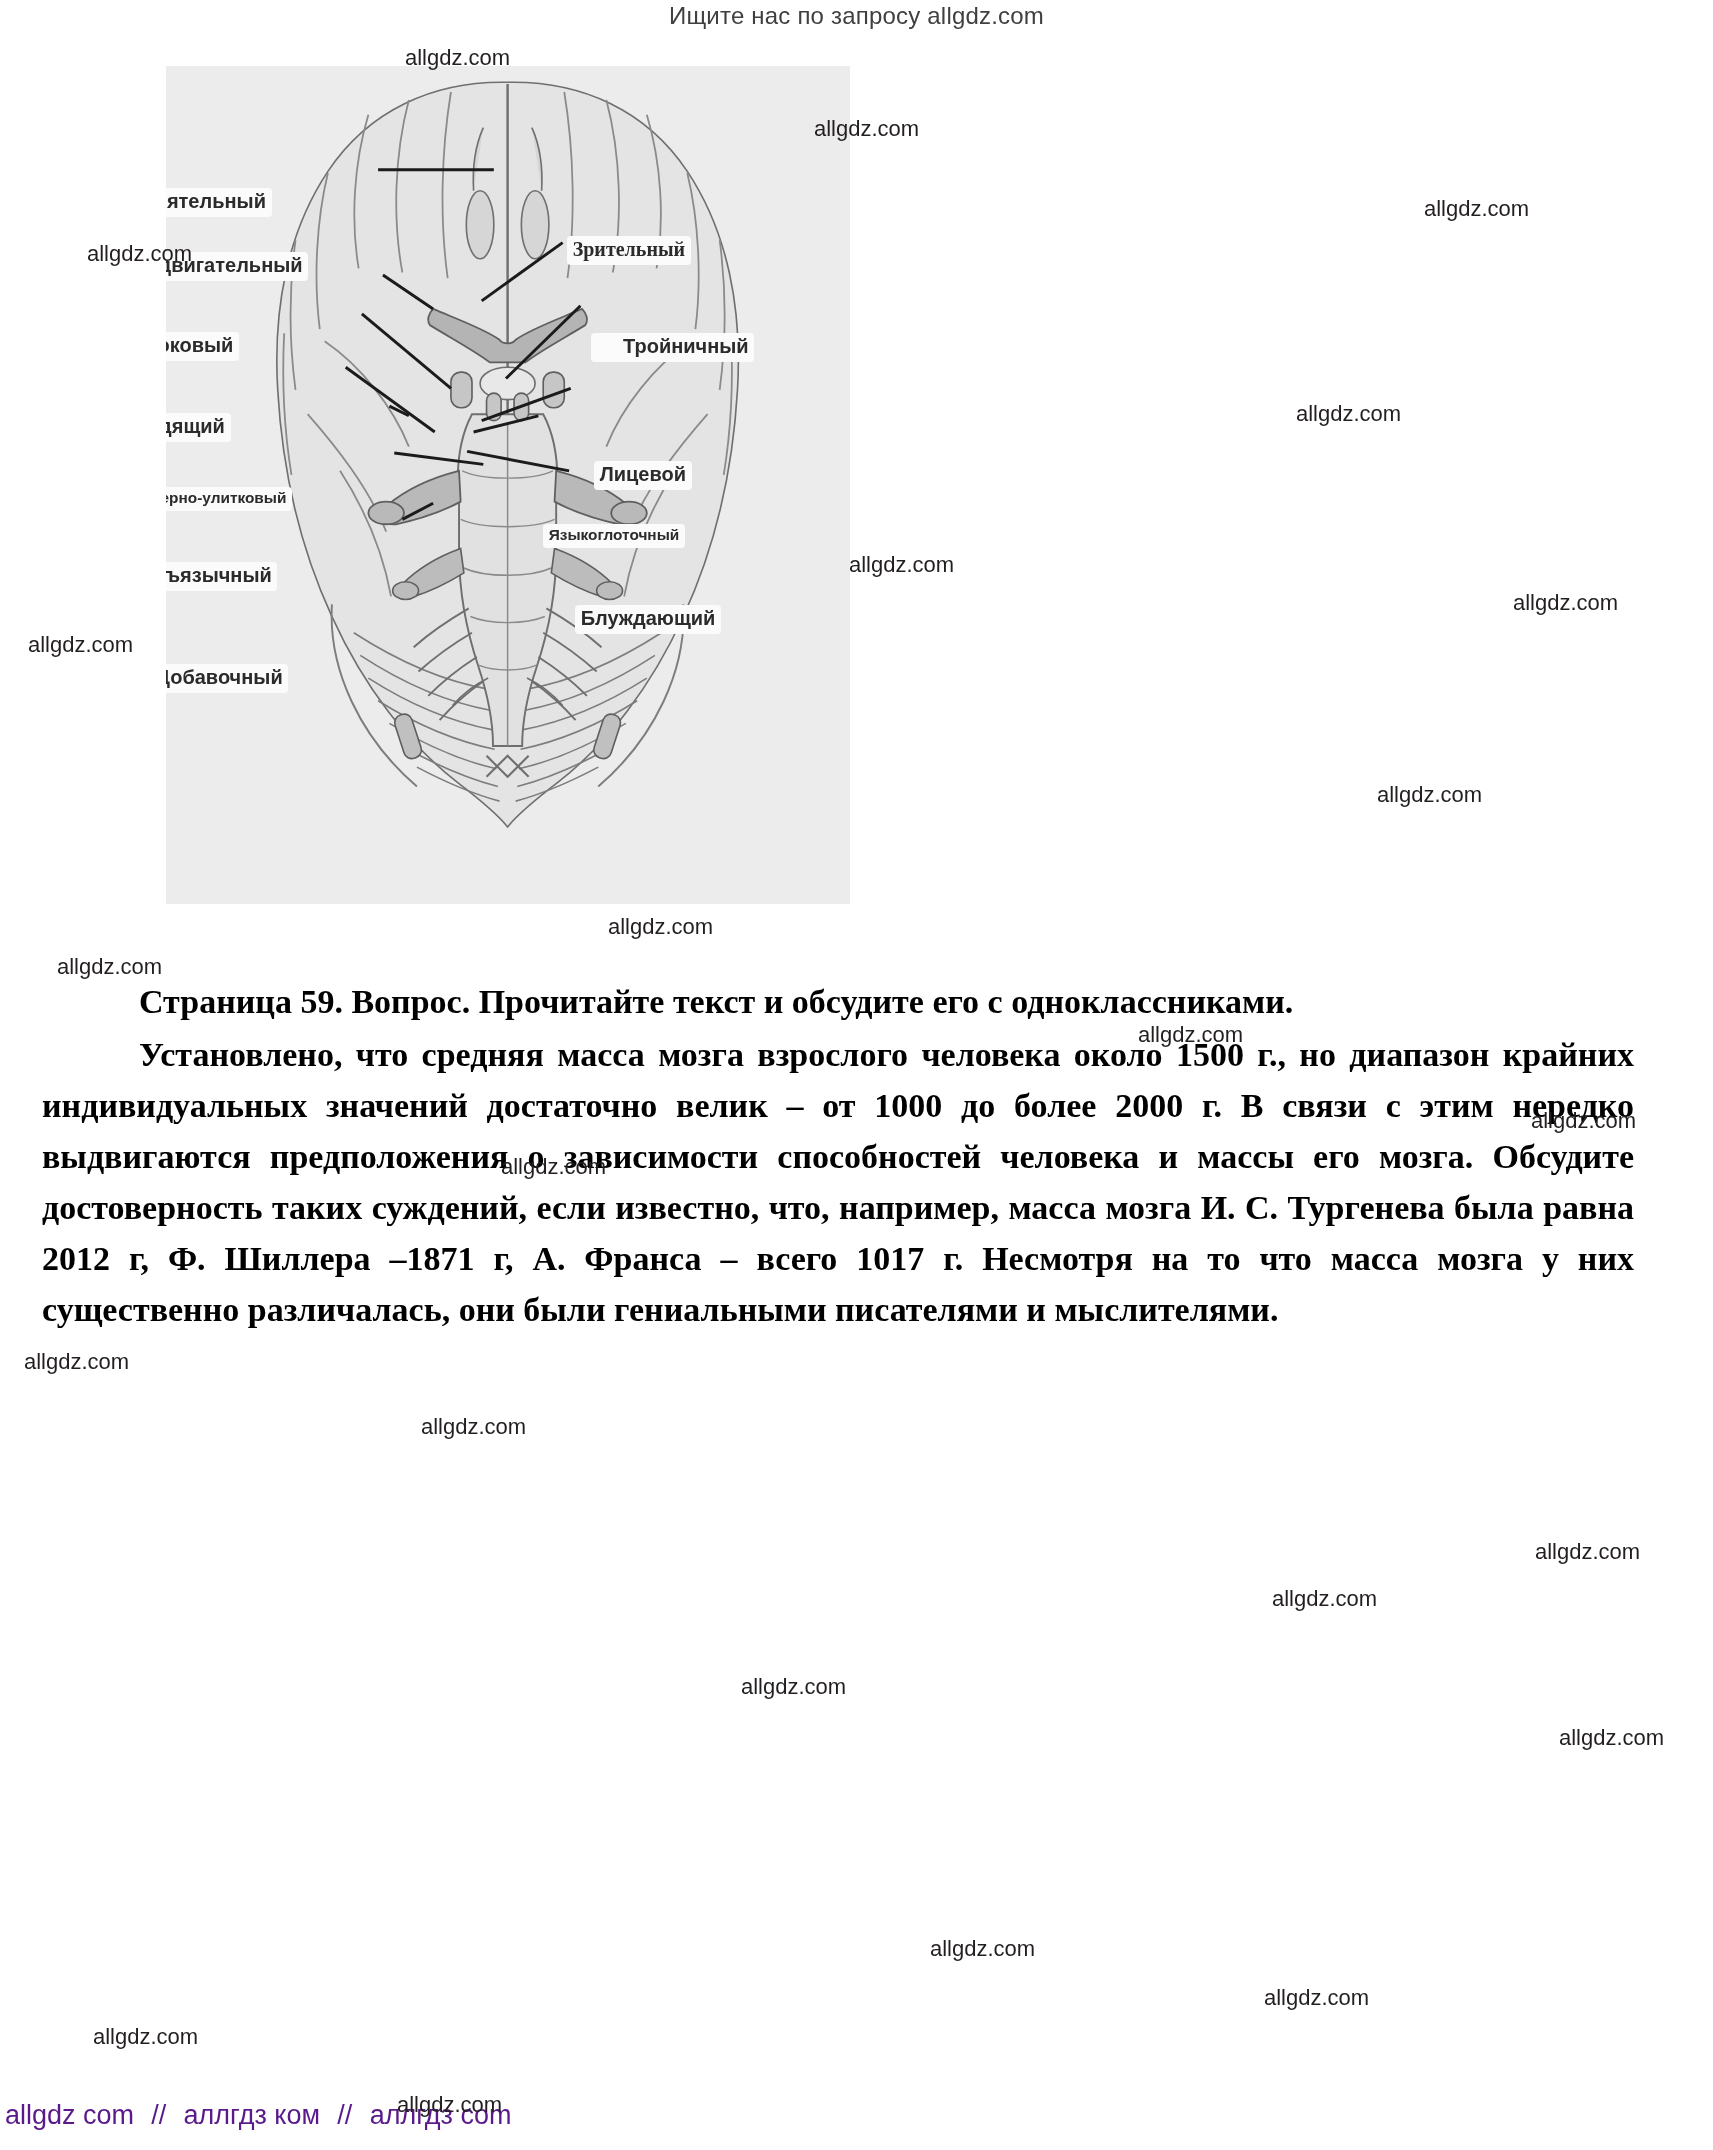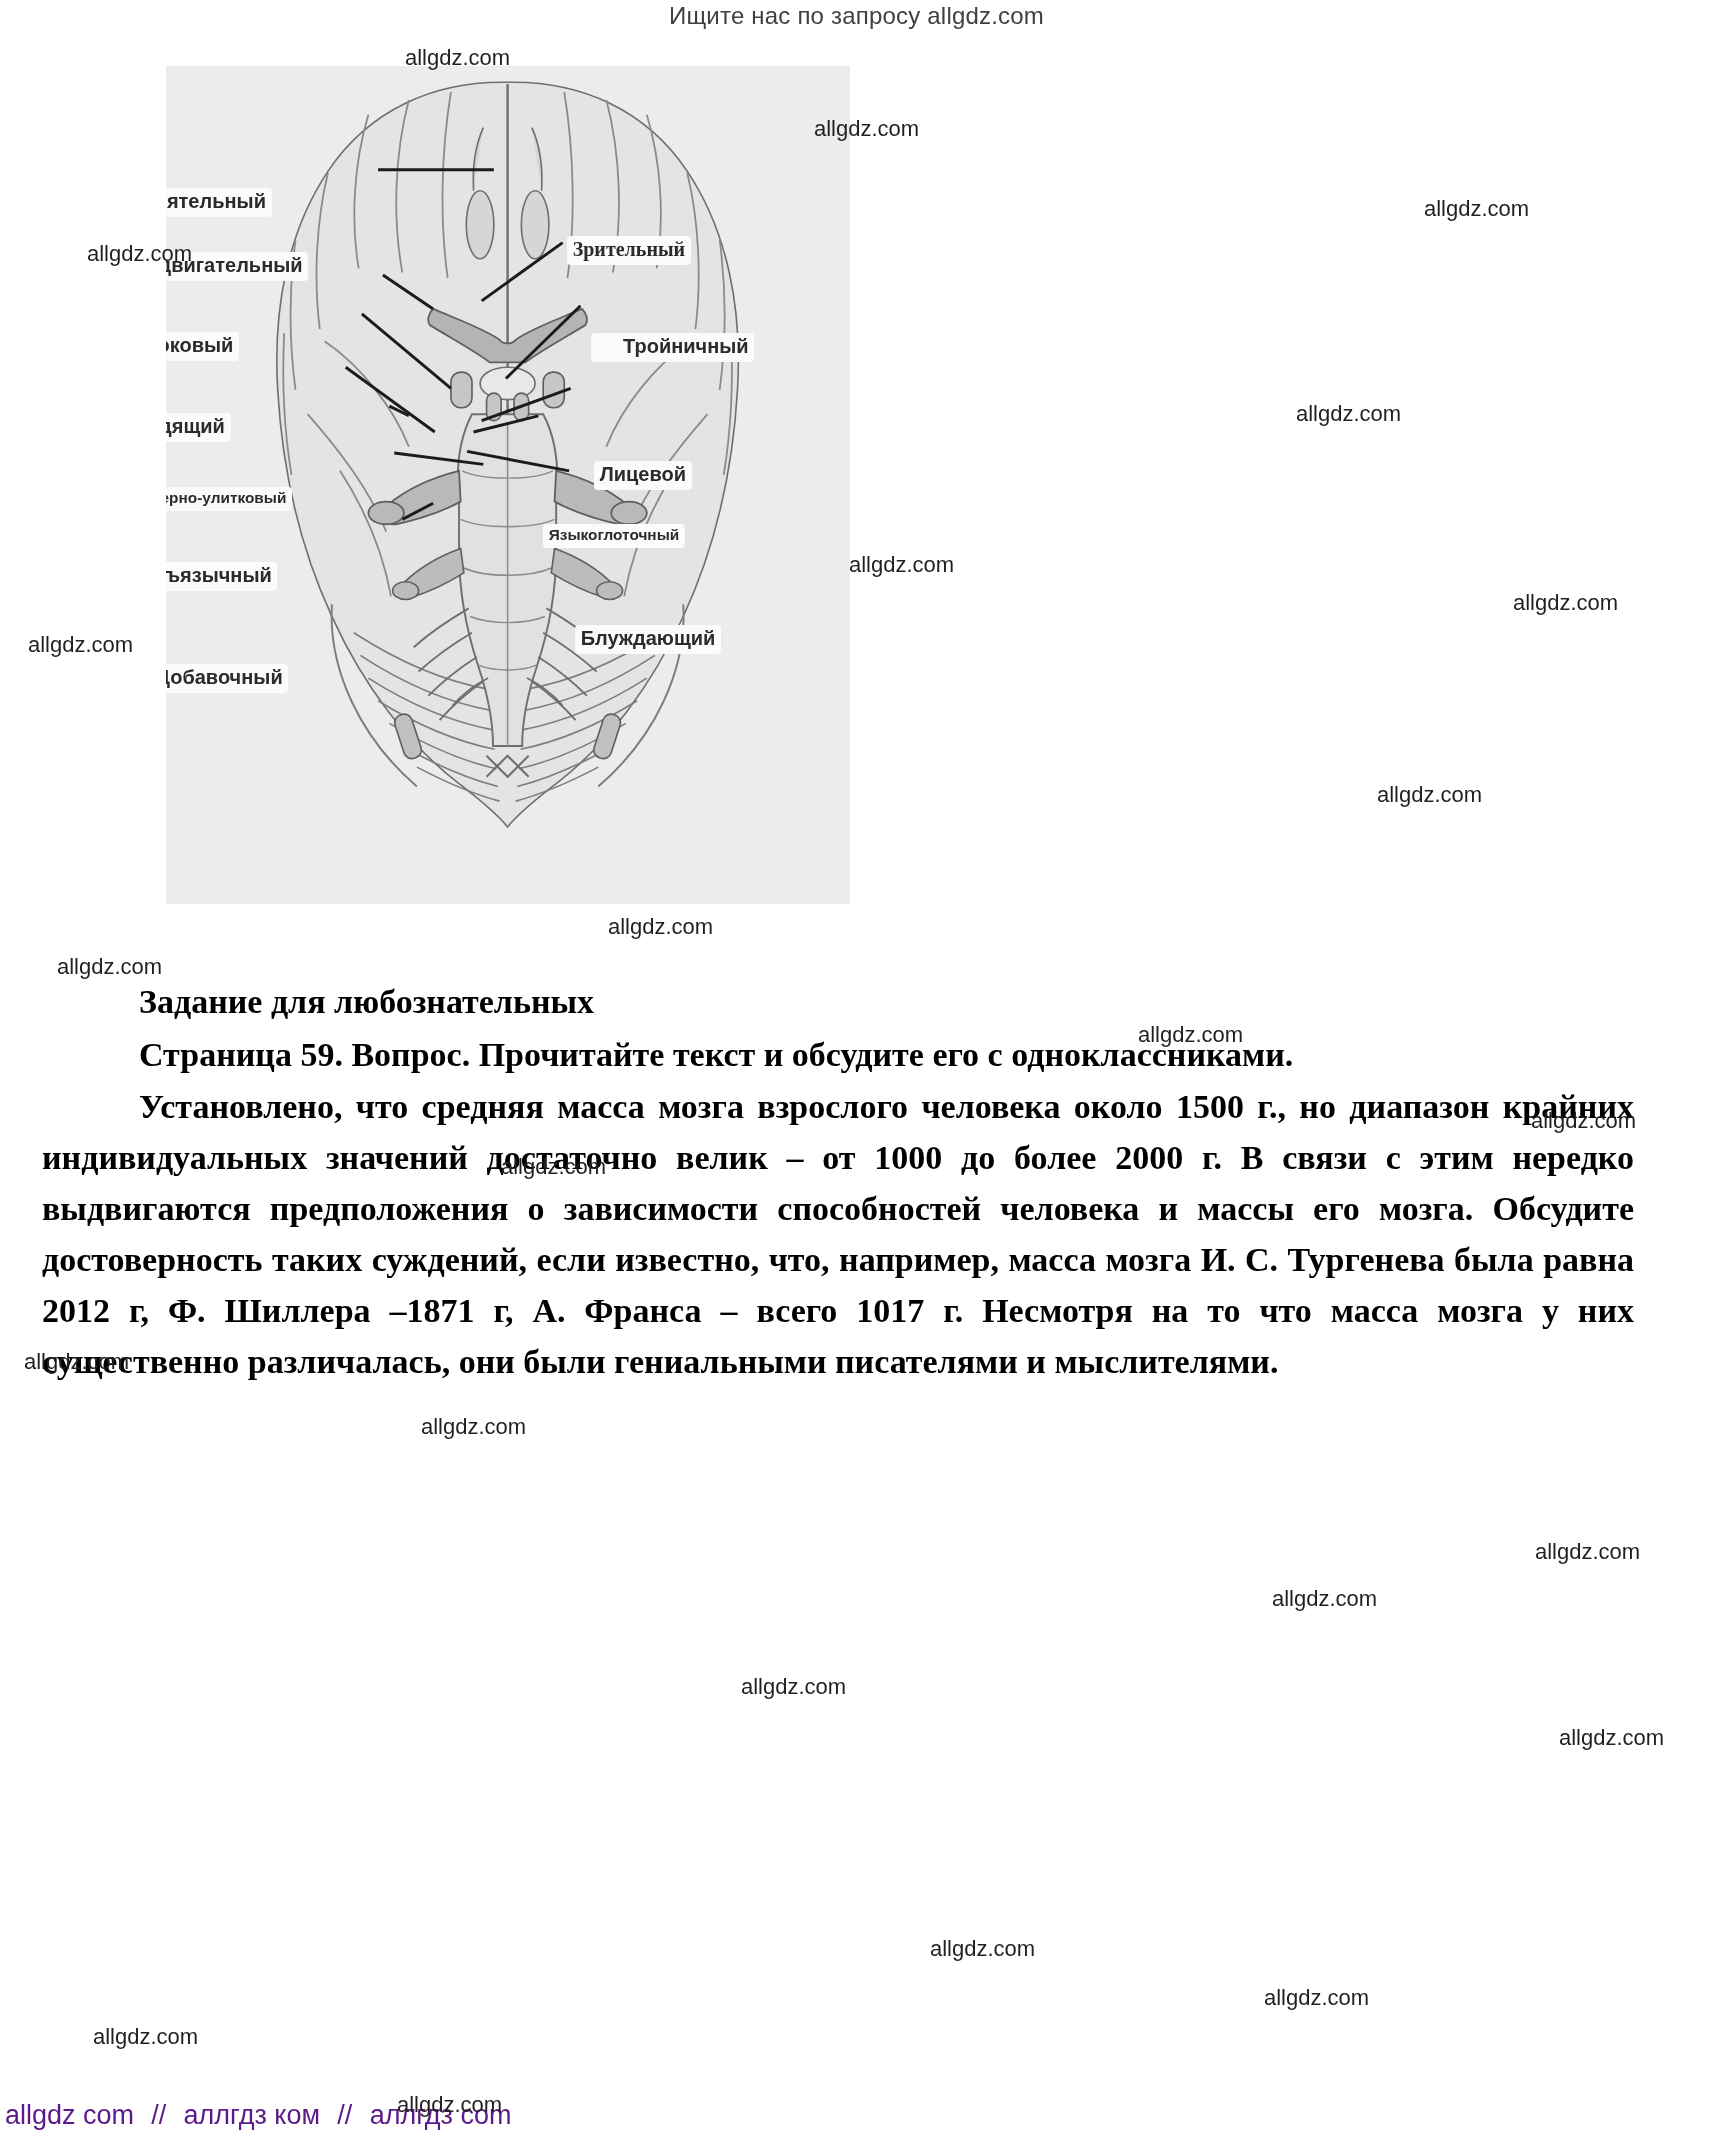--- a/index.html
+++ b/index.html
@@ -288,26 +288,25 @@
   <div class="nlabel" style="left:-16px; top:598px;">Добавочный</div>
 
   <div class="nlabel" style="left:401px; top:170px;font-family:Liberation Serif, serif;">Зрительный</div>
 
   <div class="nlabel" style="left:425px; top:267px;padding-left:32px;">Тройничный</div>
 
   <div class="nlabel" style="left:428px; top:395px;">Лицевой</div>
 
   <div class="nlabel small" style="left:377px; top:458px;">Языкоглоточный</div>
 
-  <div class="nlabel" style="left:409px; top:539px;margin-top:20px;">Блуждающий</div>
+  <div class="nlabel" style="left:409px; top:539px;">Блуждающий</div>
 </div>
 
 <div id="content">
 
-  <p class="para bold ind" style="text-align:left;">Задание для любознательных</p>
 
   <p class="para bold ind">Страница 59. Вопрос. Прочитайте текст и обсудите его с одноклассниками.</p>
 
   <p class="para bold ind">Установлено, что средняя масса мозга взрослого человека около 1500 г., но диапазон крайних индивидуальных значений достаточно велик – от 1000 до более 2000 г. В связи с этим нередко выдвигаются предположения о зависимости способностей человека и массы его мозга. Обсудите достоверность таких суждений, если известно, что, например, масса мозга И. С. Тургенева была равна 2012 г, Ф. Шиллера –1871 г, А. Франса – всего 1017 г. Несмотря на то что масса мозга у них существенно различалась, они были гениальными писателями и мыслителями.</p>
 
 </div>
 
 <div id="footer">
   <span>allgdz com</span>
   <span>//</span>

